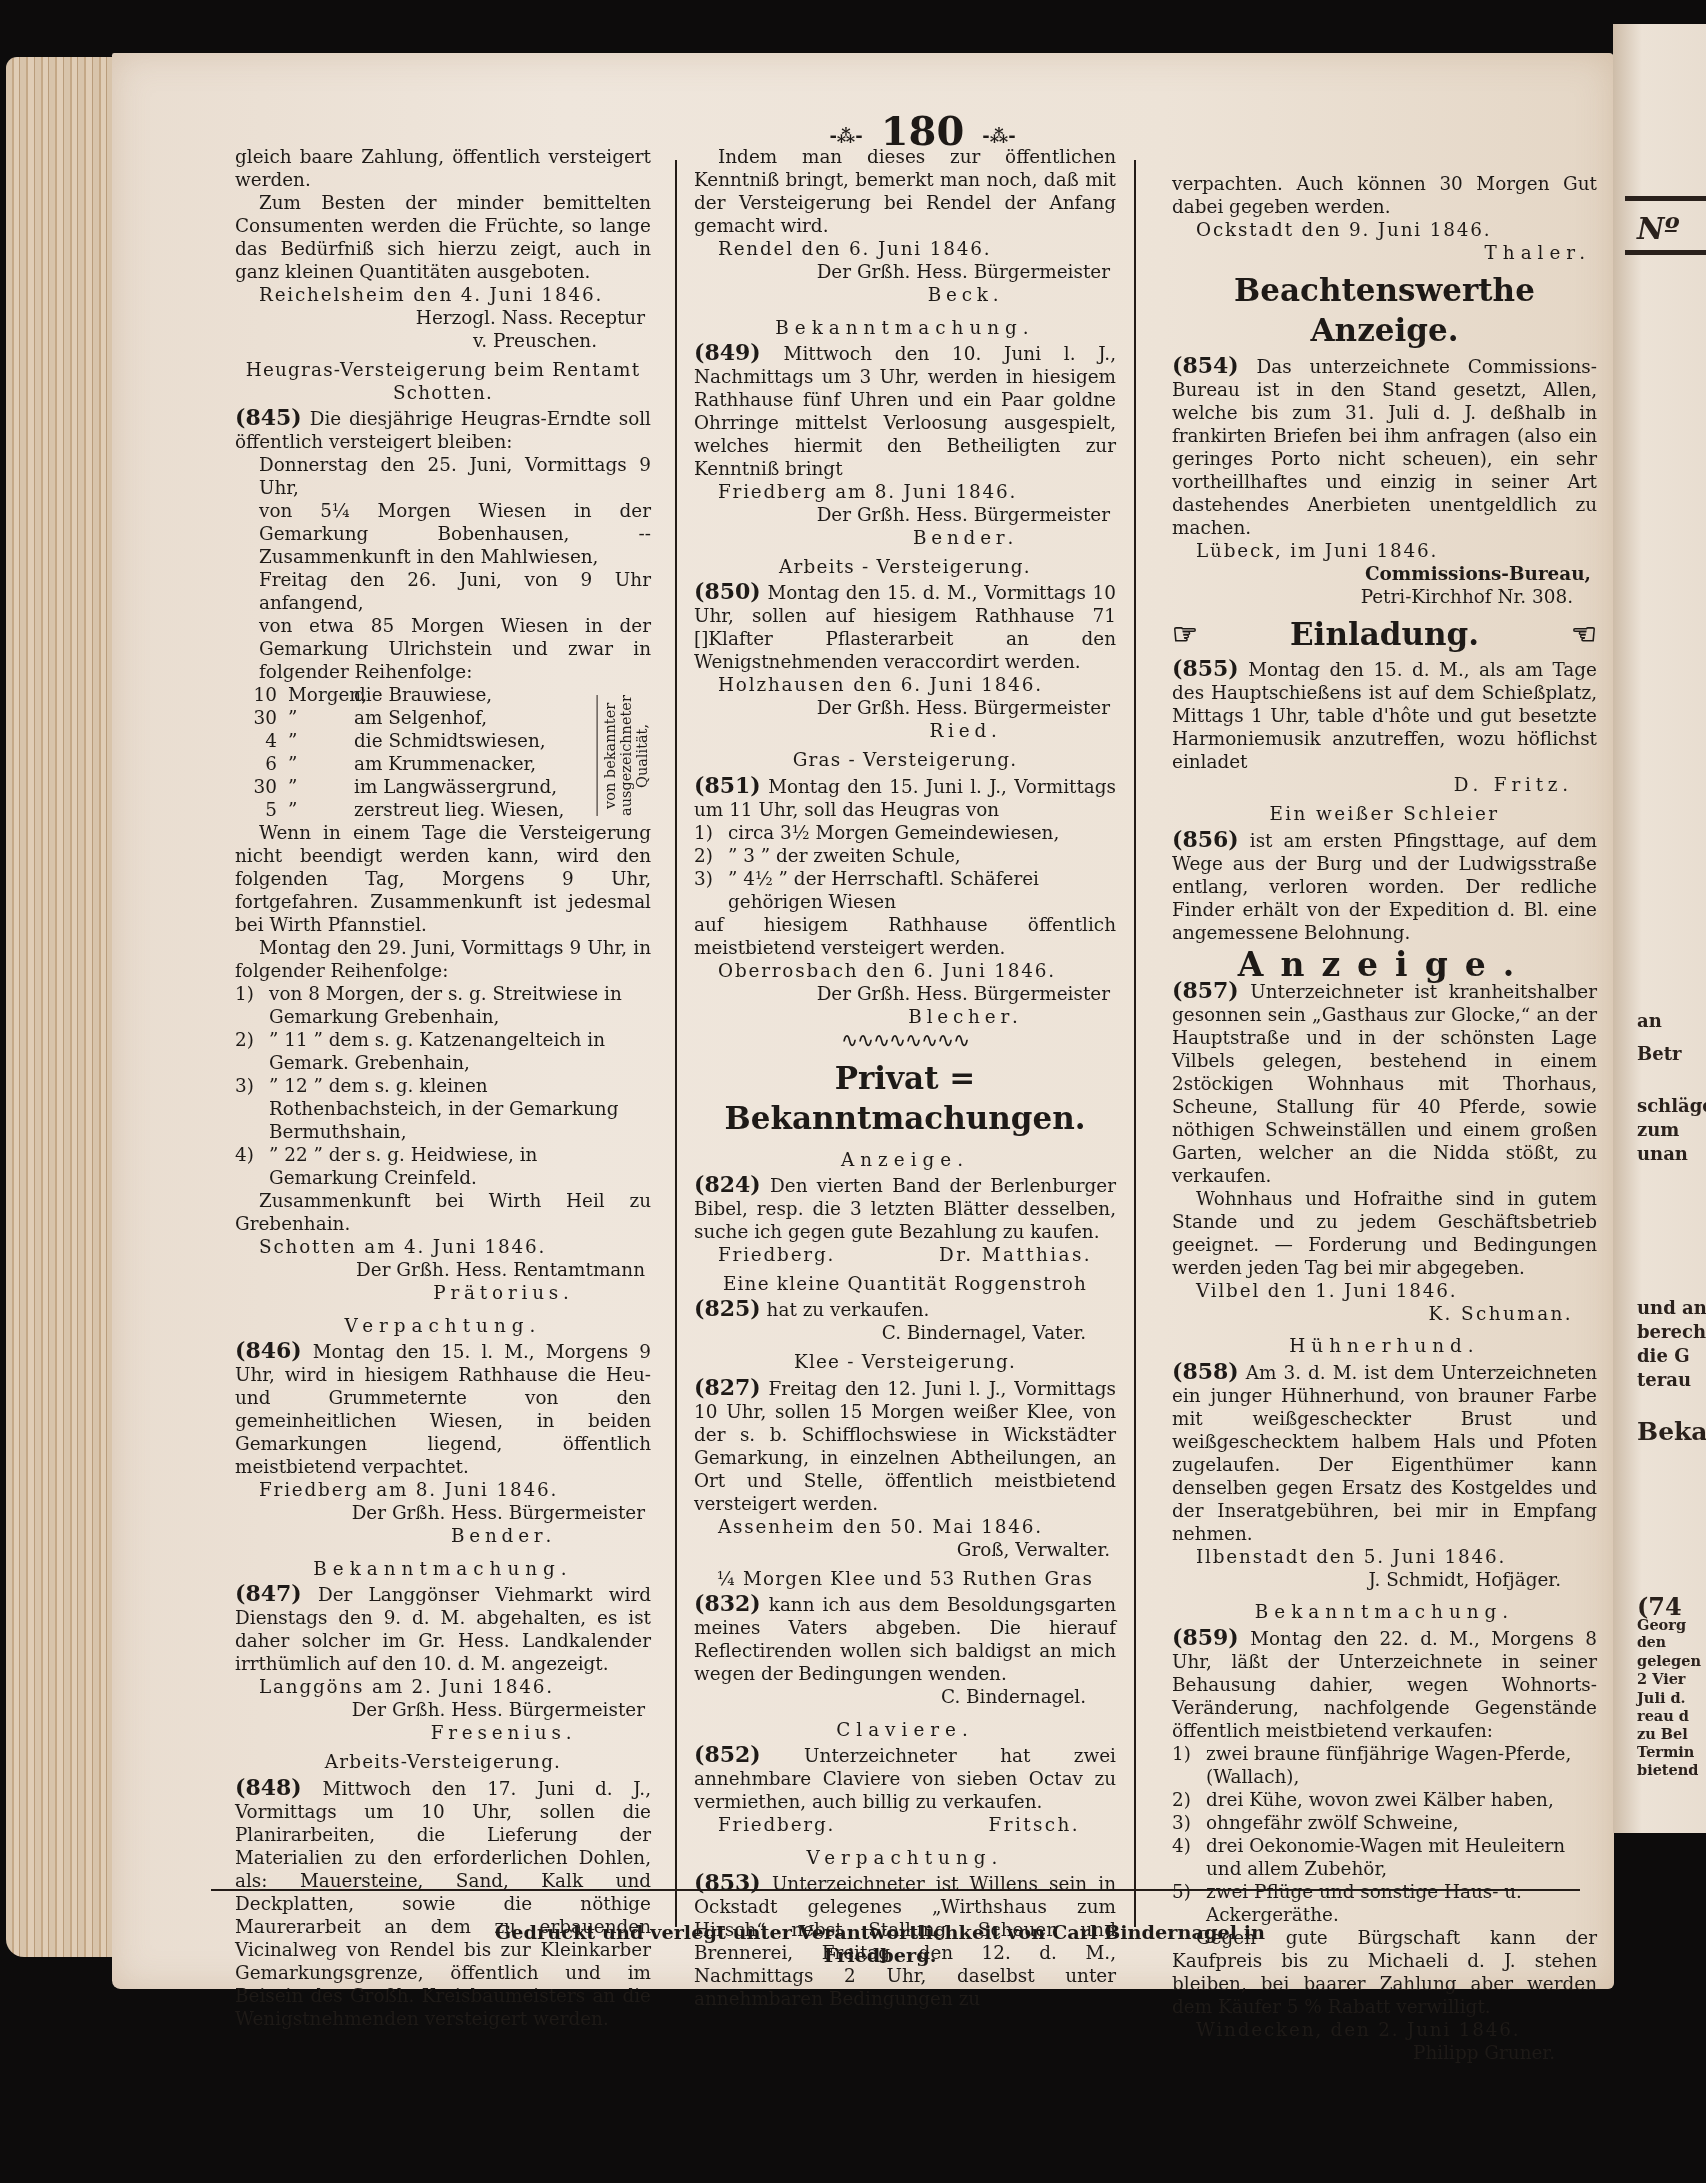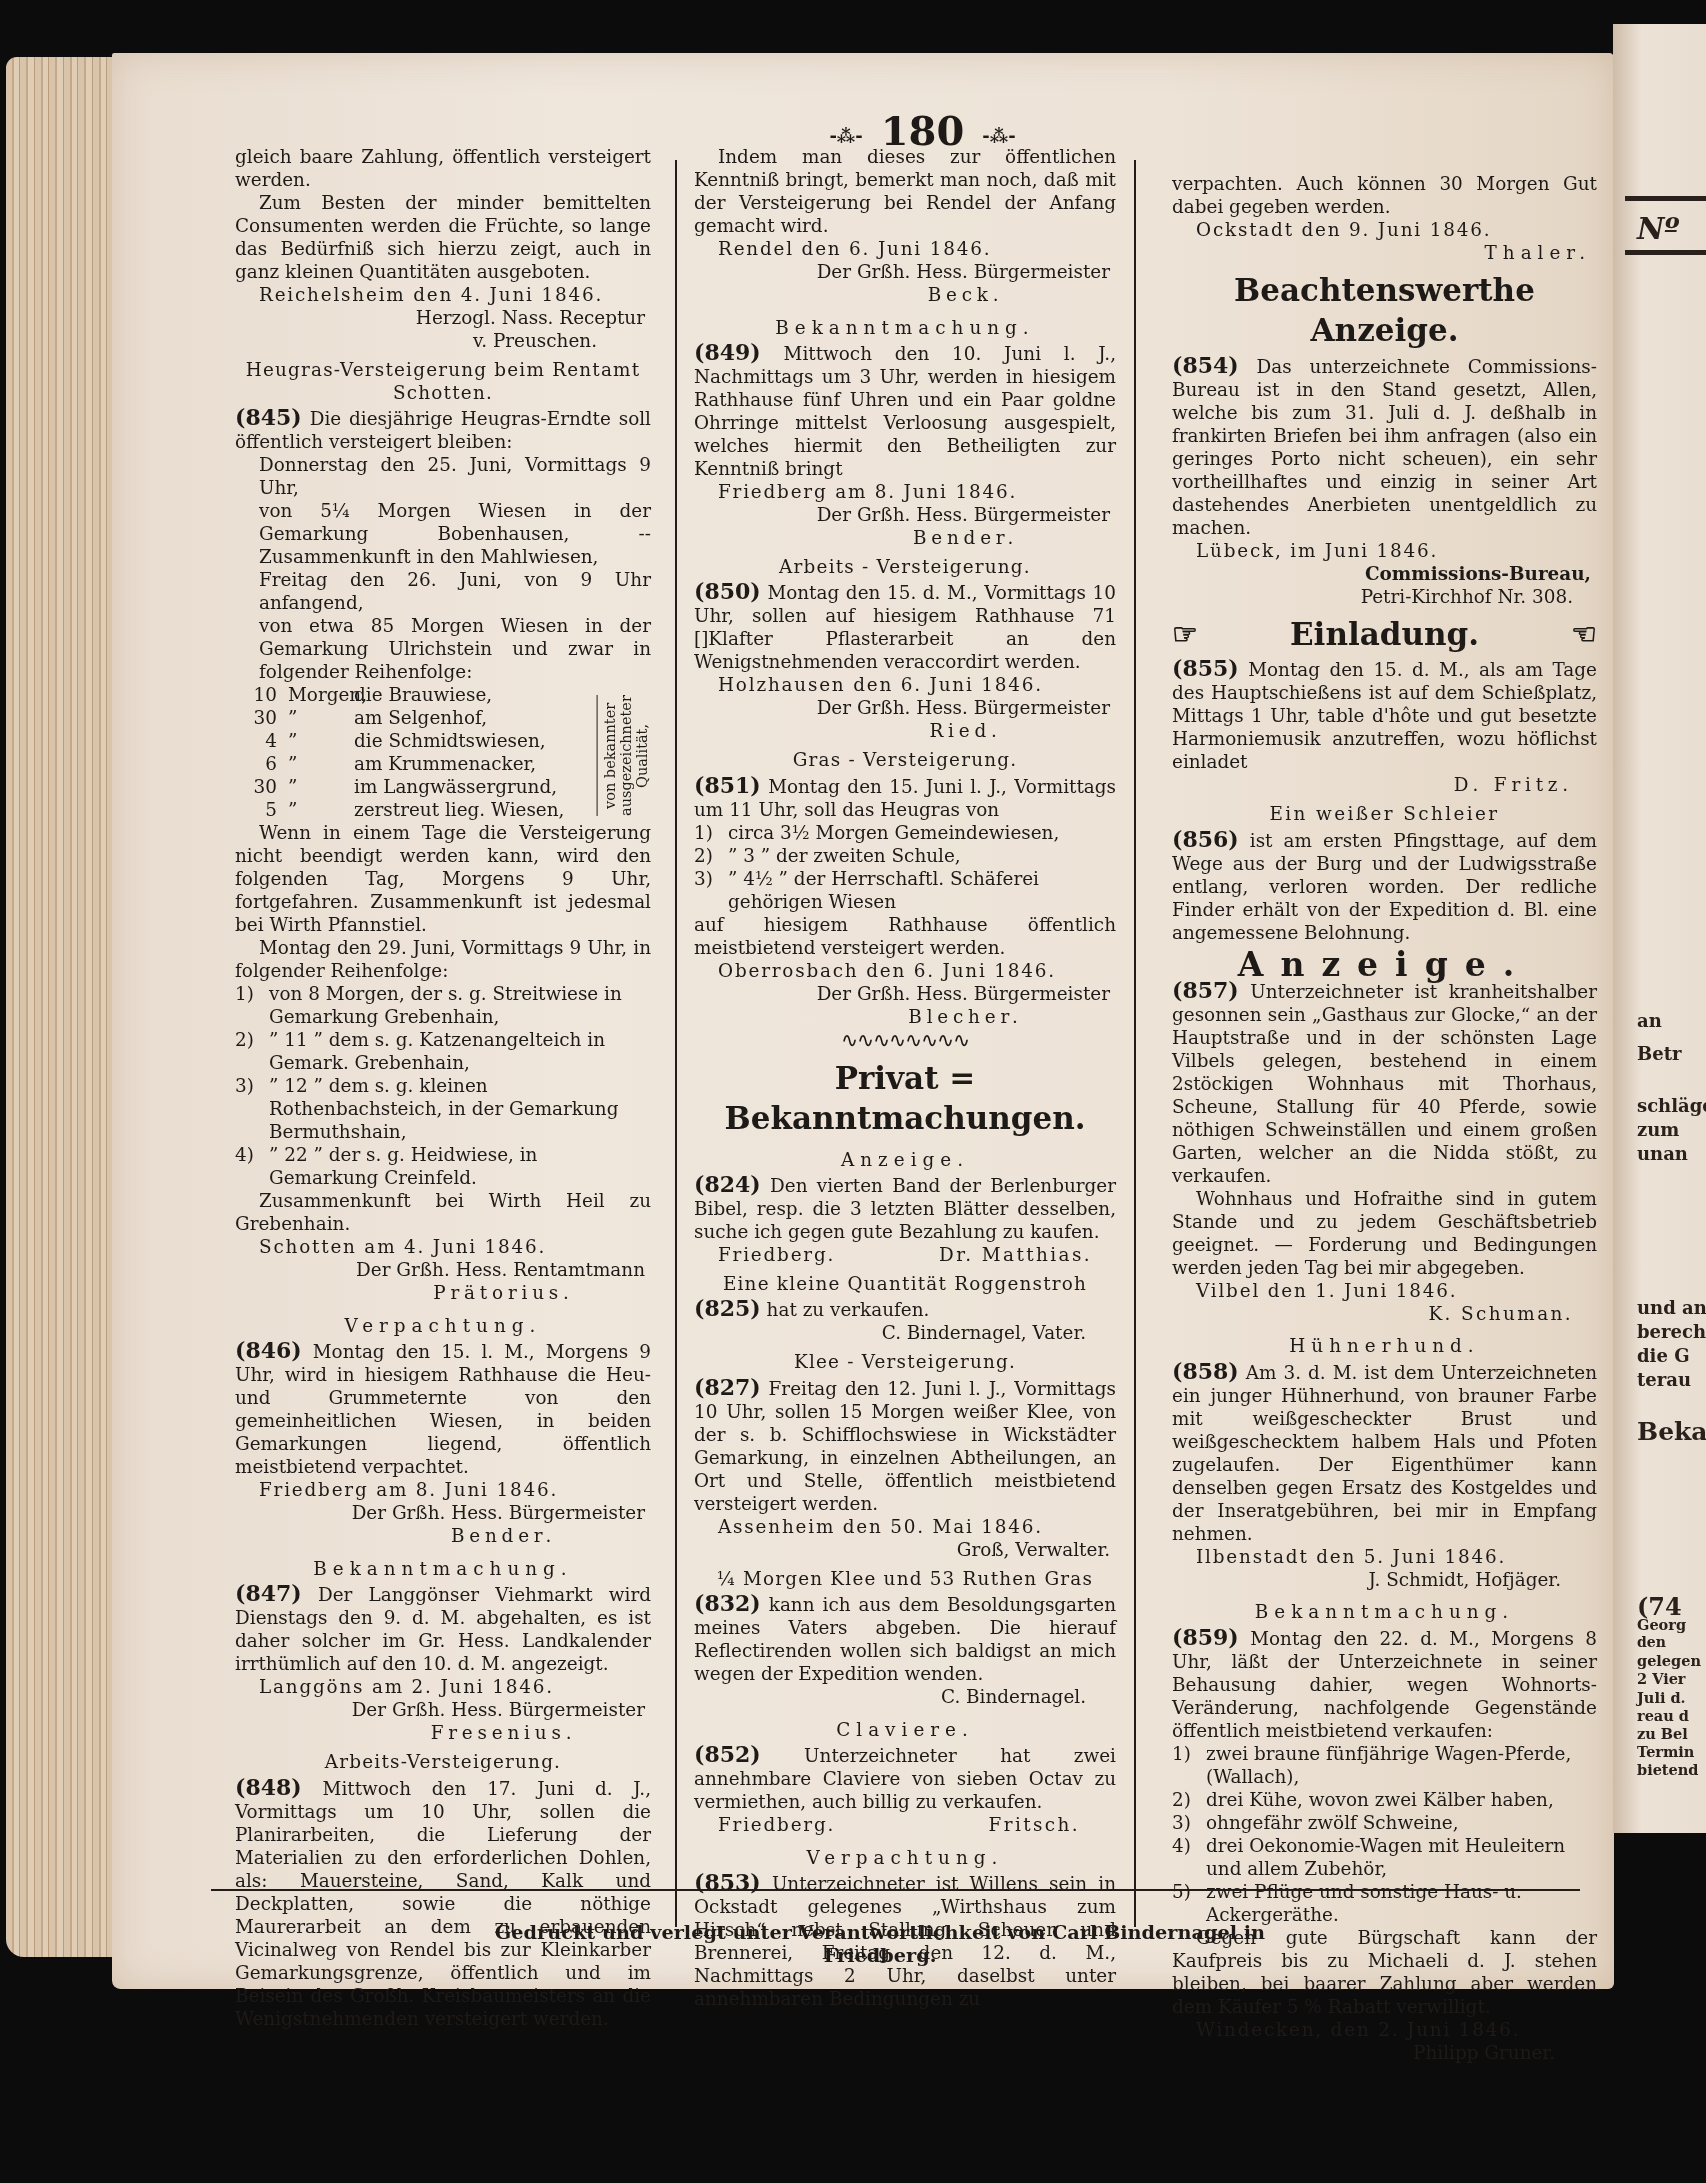--- a/index.html
+++ b/index.html
@@ -244,21 +244,21 @@
 
   <div>
     <p class="sec-tight">Klee - Versteigerung.</p>
     <p><span class="num">(827)</span> <span>Freitag den 12. Juni l. J., Vormittags 10 Uhr, sollen 15 Morgen weißer Klee, von der s. b. Schifflochswiese in Wickstädter Gemarkung, in einzelnen Abtheilungen, an Ort und Stelle, öffentlich meistbietend versteigert werden.</span></p>
     <p class="place">Assenheim den 50. Mai 1846.</p>
     <p class="sign">Groß, Verwalter.</p>
   </div>
 
   <div>
     <p class="sec-tight">¼ Morgen Klee und 53 Ruthen Gras</p>
-    <p><span class="num">(832)</span> <span>kann ich aus dem Besoldungsgarten meines Vaters abgeben. Die hierauf Reflectirenden wollen sich baldigst an mich wegen der Expedition wenden.</span></p>
+    <p><span class="num">(832)</span> <span>kann ich aus dem Besoldungsgarten meines Vaters abgeben. Die hierauf Reflectirenden wollen sich baldigst an mich wegen der Bedingungen wenden.</span></p>
     <p class="sign" style="padding-right:30px">C. Bindernagel.</p>
   </div>
 
   <div>
     <p class="sec">Claviere.</p>
     <p><span class="num">(852)</span> <span>Unterzeichneter hat zwei annehmbare Claviere von sieben Octav zu vermiethen, auch billig zu verkaufen.</span></p>
     <div class="row">
         <span class="place" style="flex:1">Friedberg.</span>
         <span style="padding-right:36px;letter-spacing:2.4px">Fritsch.</span>
       </div>

